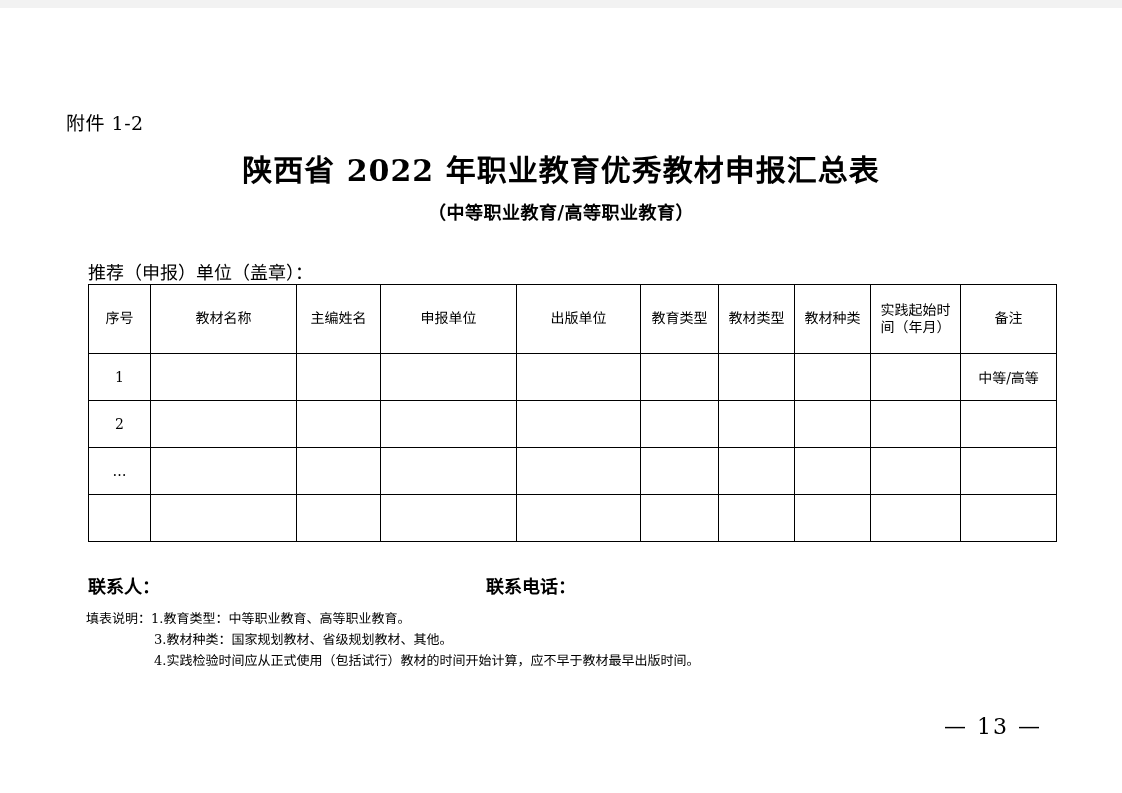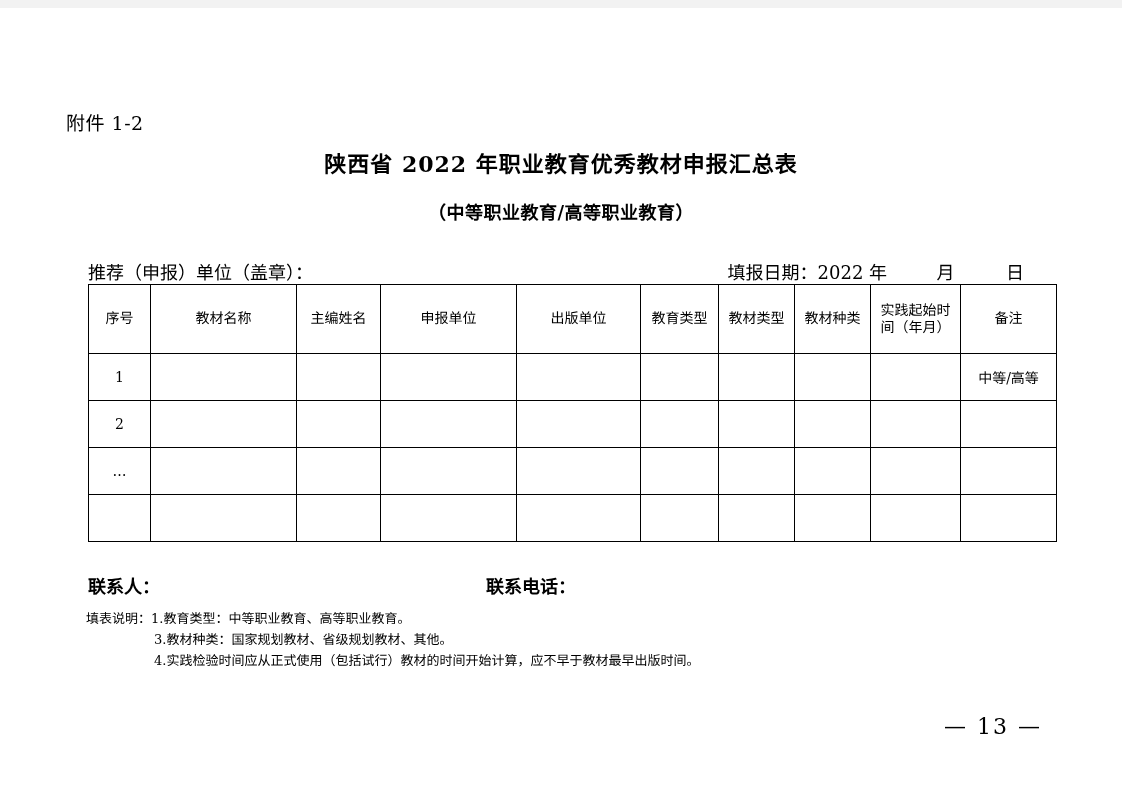--- a/index.html
+++ b/index.html
@@ -26,21 +26,21 @@
     font-size: 19px;
     font-family: "DejaVu Serif", "Liberation Serif", serif;
     letter-spacing: 0.5px;
   }
   .doc-title {
     position: absolute;
     left: 0;
     right: 0;
     top: 138px;
     text-align: center;
-    font-size: 22px;
+    font-size: 30px;
     font-weight: bold;
     letter-spacing: 1px;
     font-family: "DejaVu Serif", "Liberation Serif", serif;
   }
   .doc-subtitle {
     position: absolute;
     left: 0;
     right: 0;
     top: 190px;
     text-align: center;
@@ -161,27 +161,20 @@
 <div class="page">
 
   <div class="attachment-label">附件 1-2</div>
 
   <div class="doc-title">陕西省 2022 年职业教育优秀教材申报汇总表</div>
 
   <div class="doc-subtitle">（中等职业教育/高等职业教育）</div>
 
   <div class="meta-row">
     <span class="meta-left">推荐（申报）单位（盖章）：</span>
-    <span class="meta-right">
-      <span class="seg">填报日期：2022 年</span>
-      <span class="gap-m"></span>
-      <span class="seg">月</span>
-      <span class="gap-d"></span>
-      <span class="seg">日</span>
-    </span>
   </div>
 
   <table class="main-table">
     <colgroup>
       <col class="col-seq">
       <col class="col-name">
       <col class="col-editor">
       <col class="col-unit">
       <col class="col-press">
       <col class="col-edutype">

